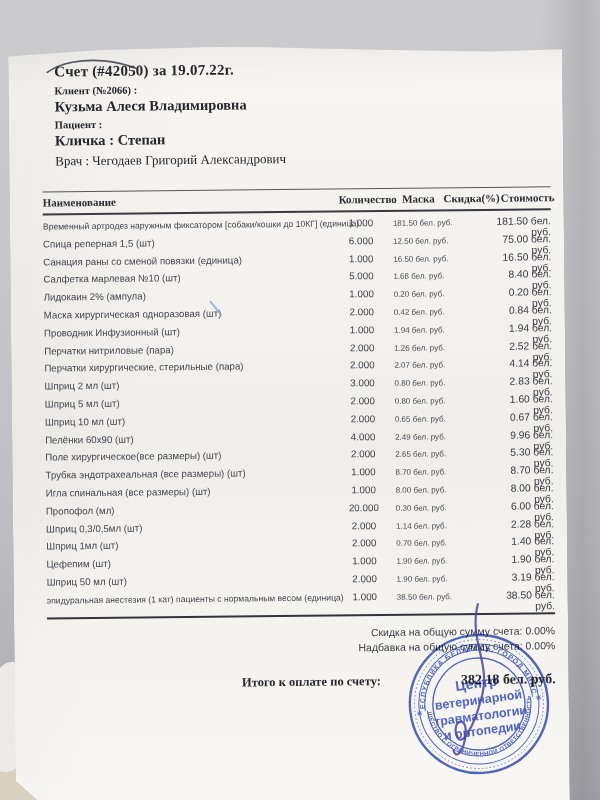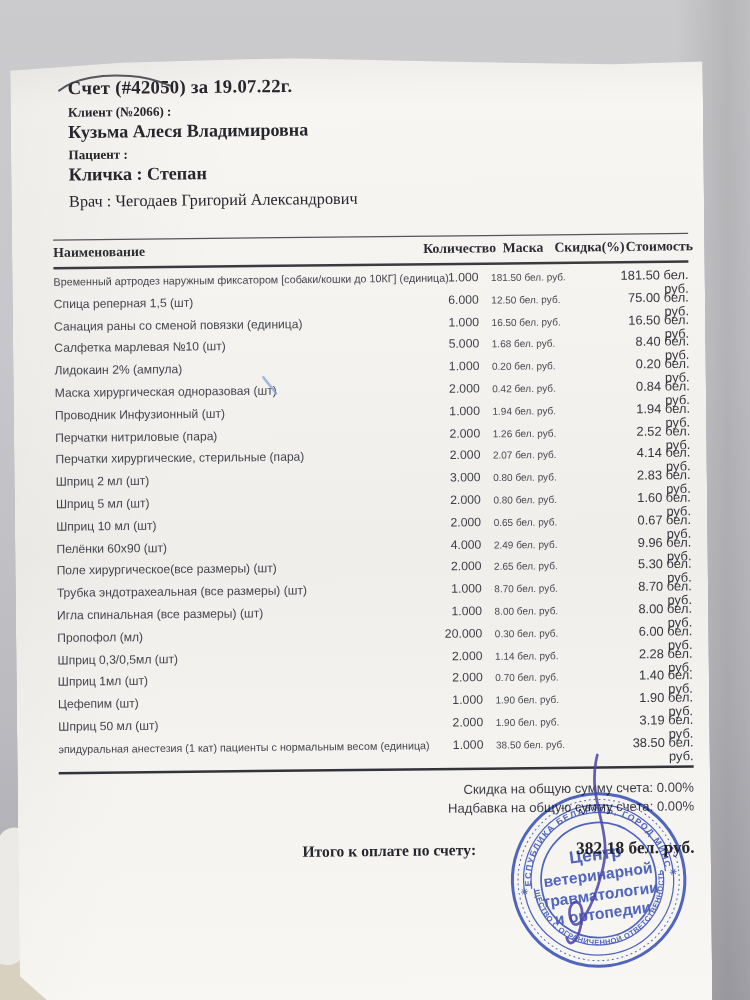--- a/index.html
+++ b/index.html
@@ -50,21 +50,21 @@
   .h-qty  { text-align:right; }
   .h-price{ text-align:right; }
   .h-disc { text-align:center; padding-left:8px; }
   .h-cost { text-align:center; }
 
   .t-body { border-bottom:2px solid #33333a; padding:5px 0 5px; }
   .t-row { display:grid; grid-template-columns:296px 44px 104px 1fr;
            align-items:baseline; height:17.8px; }
   .c-name { font-size:9.7px; white-space:nowrap; color:#45454d; }
   .t-row:first-child .c-name, .t-row:last-child .c-name { font-size:8.6px; }
-  .c-qty  { text-align:right; font-size:9.8px; color:#3e3e46; }
+  .c-qty  { text-align:center; font-size:9.8px; color:#3e3e46; }
   .c-price{ padding-left:10px; font-size:8px; white-space:nowrap; color:#4a4a52; }
   .c-cost { text-align:right; font-size:10.3px; color:#37373f; }
 
   .summary { margin:9px 13px 0 0; text-align:right; font-size:10.5px; line-height:15px; color:#3c3c44; }
 
   .total-row { display:flex; justify-content:flex-end; align-items:baseline;
                margin:18px 13px 0 0; font-family:"Liberation Serif", serif;
                font-weight:bold; color:#26262c; }
   .total-label { font-size:12.5px; }
   .total-spacer{ width:80px; }

